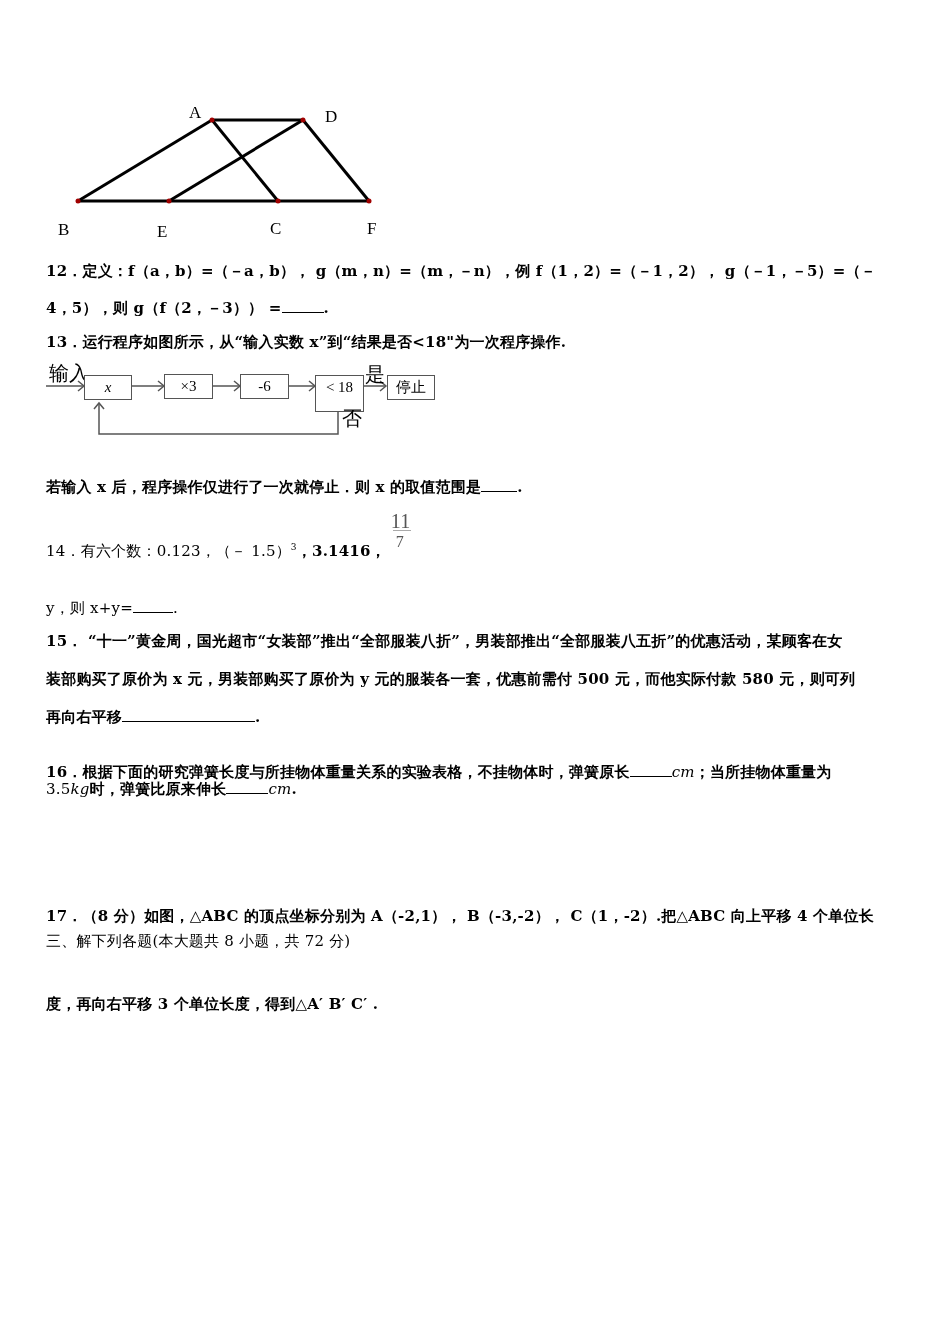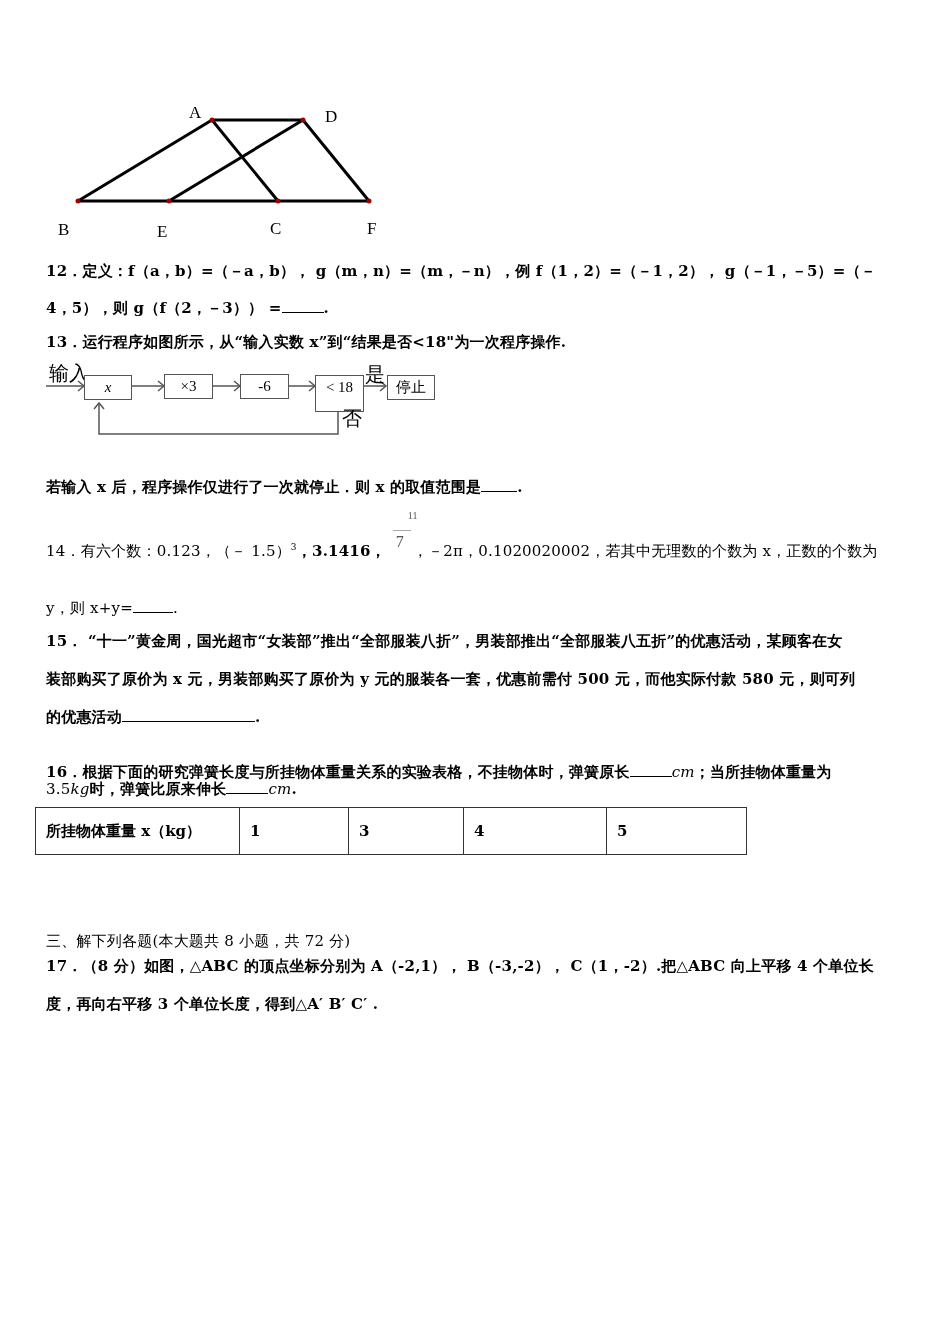--- a/index.html
+++ b/index.html
@@ -23,21 +23,21 @@
   .flowlbl { position: absolute; font-size: 20px; font-family: "DejaVu Sans", sans-serif; }
   table.data {
     position: absolute; left: 35px; top: 807px; width: 712px;
     border-collapse: collapse; font-size: 15px;
   }
   table.data td {
     border: 1px solid #333; height: 46px; padding: 0 10px; font-weight: bold;
     vertical-align: middle;
   }
   .frac { display: inline-block; position: relative; width: 22px; height: 20px; }
-  .frac .n { position: absolute; top: -26px; left: 17px; font-weight: normal; color: #555; font-size: 10px; font-family: "Liberation Serif", serif; }
+  .frac .n { position: absolute; top: -26px; left: 0; font-weight: normal; color: #555; font-size: 20px; font-family: "Liberation Serif", serif; }
   .frac .bar { position: absolute; top: -6px; left: 2px; width: 18px; border-top: 1px solid #aaa; }
   .frac .d { position: absolute; top: -3px; left: 5px; font-weight: normal; color: #555; font-size: 16px; font-family: "Liberation Serif", serif; }
   i.var { font-style: italic; }
 </style>
 </head>
 <body>
 
 <div>
   <svg class="abs" style="left:0;top:0" width="420" height="250">
     <g stroke="#000" stroke-width="3" fill="none">
@@ -98,47 +98,40 @@
   <div class="box" style="left:387px;top:375px;width:48px;height:25px;font-family:'DejaVu Sans',sans-serif">停止</div>
   <span class="flowlbl" style="left:342px;top:405px">否</span>
 </div>
 
 <div class="line" style="top:477px">
   <span>若输入 x 后，程序操作仅进行了一次就停止．则 x 的取值范围是</span><span class="blank" style="width:36px"></span><span>.</span>
 </div>
 
 <div class="line" style="top:536px;font-weight:normal">
   <span>14．有六个数：0.123，（－ 1.5）</span><sup style="font-size:9px">3</sup><span style="font-weight:bold">，3.1416，</span>
-  <span class="frac"><span class="n">11</span><span class="bar"></span><span class="d">7</span></span><span>，－2π，0.1020020002，若其中无理数的个数为 x，正数的个数为</span>
+  <span class="frac"><span class="n">11</span><span class="bar"></span><span class="d">7</span></span>
 </div>
 <div class="line" style="top:598px;font-weight:normal">
   <span>y，则 x+y=</span><span class="blank" style="width:40px"></span><span>.</span>
 </div>
 
 <div class="line" style="top:632px">15． “十一”黄金周，国光超市“女装部”推出“全部服装八折”，男装部推出“全部服装八五折”的优惠活动，某顾客在女</div>
 <div class="line" style="top:670px">装部购买了原价为 x 元，男装部购买了原价为 y 元的服装各一套，优惠前需付 500 元，而他实际付款 580 元，则可列</div>
 <div class="line" style="top:707px">
-  <span>的优惠活动</span><span class="blank" style="width:133px"></span><span>.</span>
+  <span>再向右平移</span><span class="blank" style="width:133px"></span><span>.</span>
 </div>
 
 <div class="line" style="top:762px">
   <span>16．根据下面的研究弹簧长度与所挂物体重量关系的实验表格，不挂物体时，弹簧原长</span><span class="blank" style="width:42px"></span><i class="var" style="font-weight:normal">cm</i><span>；当所挂物体重量为</span>
 </div>
 <div class="line" style="top:779px">
   <span style="font-weight:normal">3.5</span><i class="var" style="font-weight:normal">kg</i><span>时，弹簧比原来伸长</span><span class="blank" style="width:42px"></span><i class="var" style="font-weight:normal">cm</i><span>.</span>
 </div>
 
 <table class="data">
   <tbody>
-      <tr>
-    <td style="width:183px">所挂物体重量 x（kg）</td>
-    <td style="width:88px">1</td>
-    <td style="width:94px">3</td>
-    <td style="width:122px">4</td>
-    <td>5</td>
-  </tr>
 </tbody>
   </table>
 
 <div class="line" style="top:932px;font-weight:normal">三、解下列各题(本大题共 8 小题，共 72 分)</div>
 
-<div class="line" style="top:957px">17．（8 分）如图，△ABC 的顶点坐标分别为 A（-2,1）， B（-3,-2）， C（1，-2）.把△ABC 向上平移 4 个单位长</div>
+<div class="line" style="top:907px">17．（8 分）如图，△ABC 的顶点坐标分别为 A（-2,1）， B（-3,-2）， C（1，-2）.把△ABC 向上平移 4 个单位长</div>
 <div class="line" style="top:995px">度，再向右平移 3 个单位长度，得到△A′ B′ C′ .</div>
 
 </body></html>

